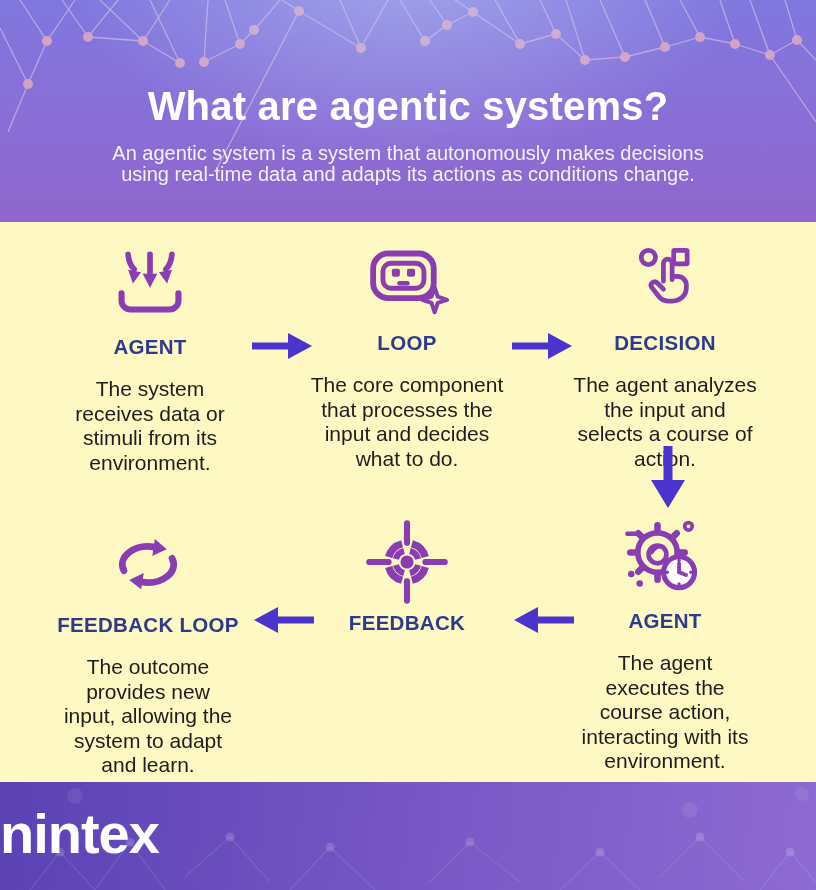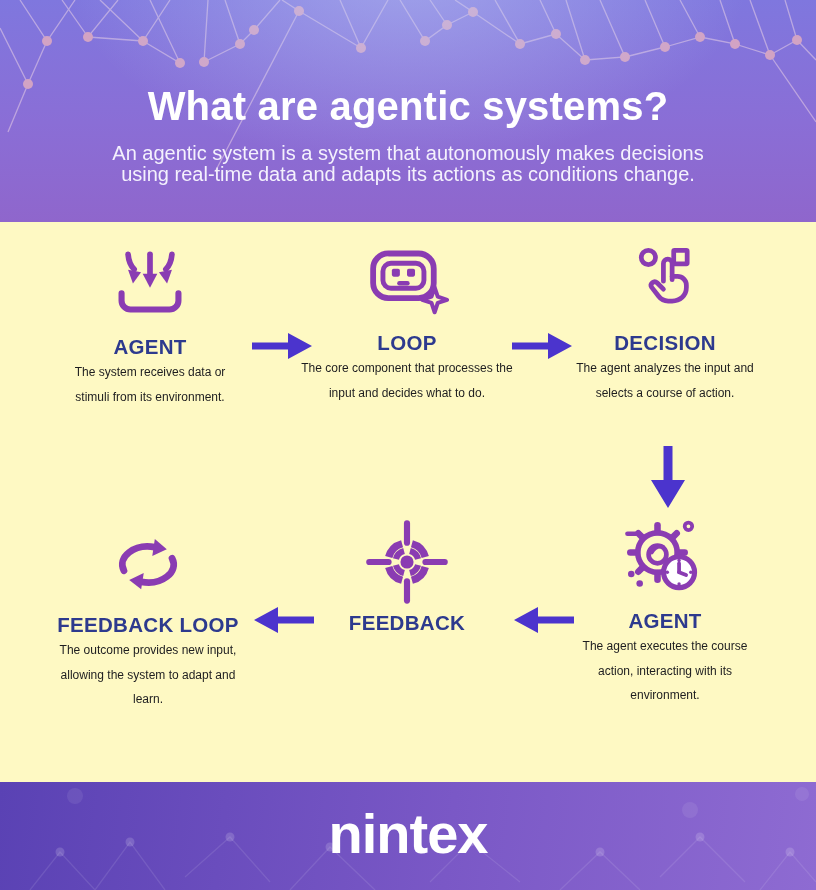--- a/index.html
+++ b/index.html
@@ -14,21 +14,21 @@
   .net-top{position:absolute;left:0;top:0;}
   .title{position:absolute;top:84px;left:0;width:100%;text-align:center;z-index:3;
          font-size:40px;line-height:44px;font-weight:700;color:#ffffff;letter-spacing:.2px;}
   .subtitle{position:absolute;top:143px;left:50%;transform:translateX(-50%);width:604px;z-index:3;
          text-align:center;font-size:20px;line-height:21px;color:#f4f1fd;font-weight:400;}
 
   
   .step{position:absolute;text-align:center;}
   .icon-box{height:84px;display:flex;align-items:center;justify-content:center;margin-bottom:6px;overflow:visible;}
   .step-label{font-size:20.5px;font-weight:700;color:#2d3a8e;letter-spacing:.3px;line-height:26px;}
-  .step-desc{margin:0 auto 0;font-size:12px;line-height:24.5px;color:#1d1d1f;}
+  .step-desc{margin:17px auto 0;font-size:21px;line-height:24.5px;color:#1d1d1f;}
 
   #step-input   {left:40px; top:244px;width:220px;}
   #step-agent   {left:297px;top:240px;width:220px;}
   #step-decision{left:555px;top:240px;width:220px;}
   #step-action  {left:555px;top:518px;width:220px;}
   #step-outcome {left:297px;top:520px;width:220px;}
   #step-feedback{left:38px; top:522px;width:220px;}
 
   #step-input    .step-desc{width:180px;}
   #step-agent    .step-desc{width:212px;}
@@ -42,21 +42,21 @@
   #arrow-2{left:512px;top:330px;}
   #arrow-down{left:649px;top:446px;}
   #arrow-3{left:512px;top:604px;}
   #arrow-4{left:252px;top:604px;}
 
   
   .footer{position:absolute;left:0;top:782px;width:816px;height:108px;
           background:linear-gradient(97deg,#5a42b4 0%,#7a58c6 55%,#8e6bd2 100%);}
   .net-bottom{position:absolute;left:0;bottom:0;}
   .logo{position:absolute;left:0;top:50%;width:100%;transform:translateY(-54%);
-        text-align:center;font-size:56px;font-weight:700;color:#ffffff;letter-spacing:-1px;}
+        font-size:56px;font-weight:700;color:#ffffff;letter-spacing:-1px;}
 </style>
 </head>
 <body>
 
 <div class="page">
 
   <div class="header">
     <svg class="net-top" width="816" height="215" viewBox="0 0 816 215">
       <g stroke="#f2d9e6" stroke-width="1.3" opacity="0.5" fill="none">
         <path d="M20,0 L47,41 L75,0"></path>

